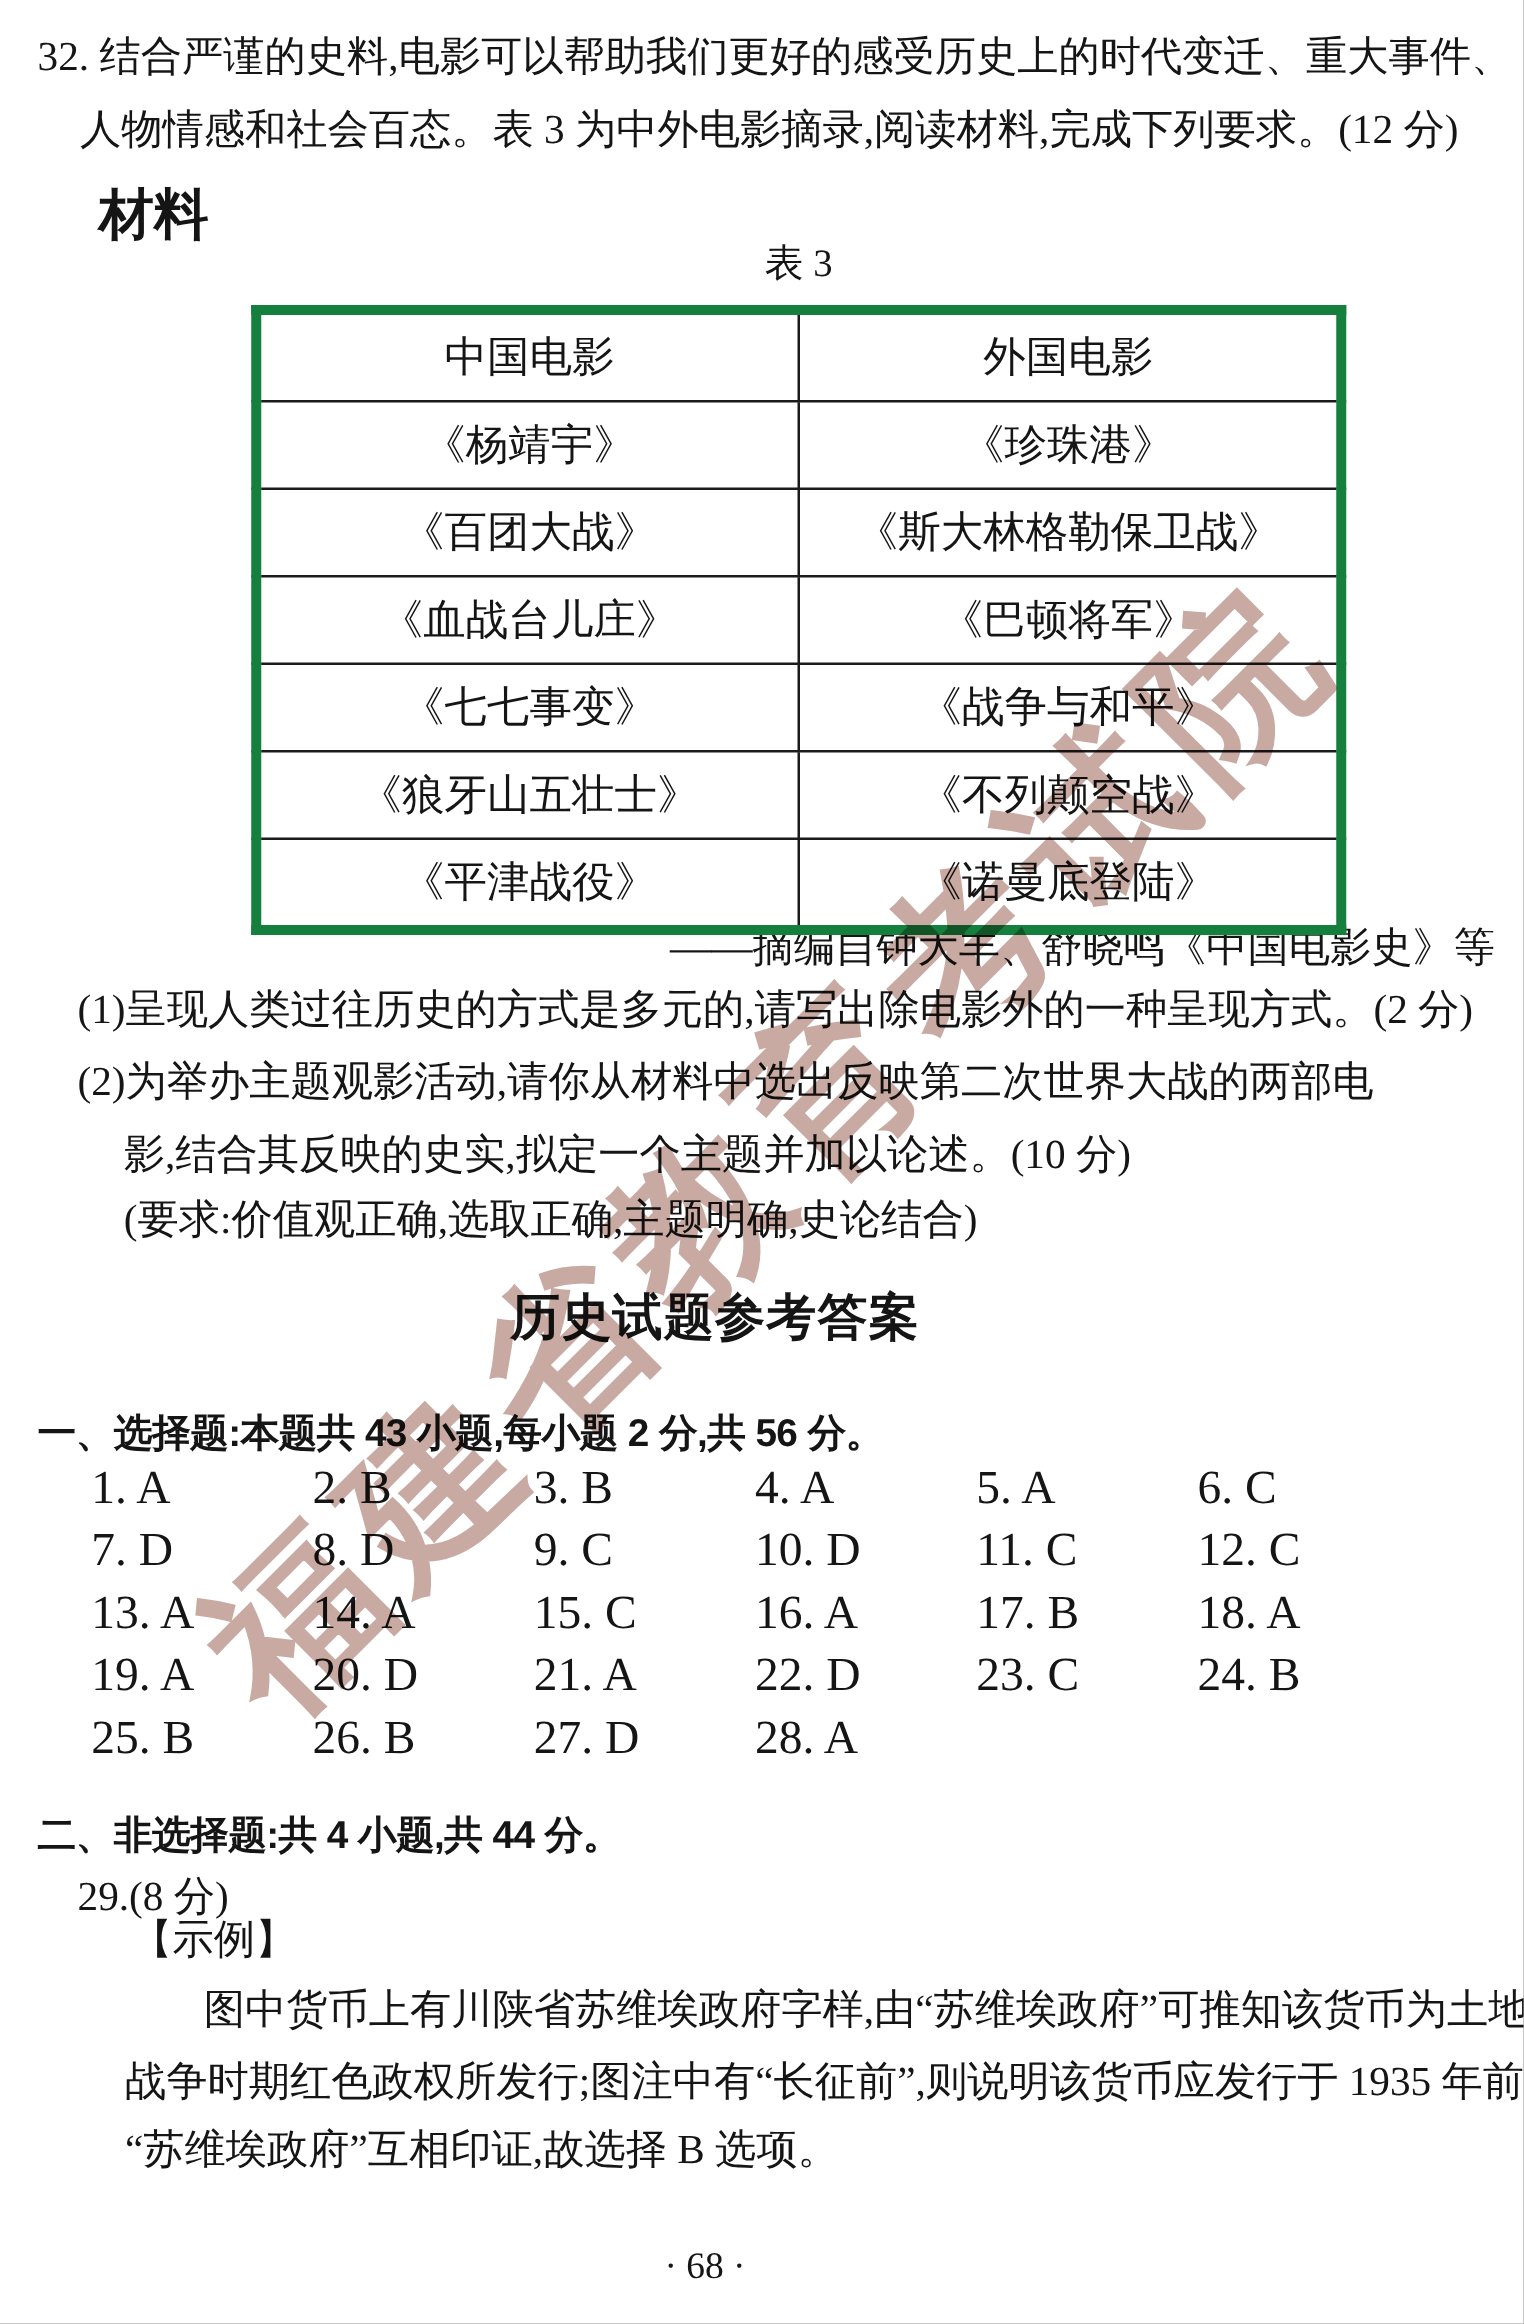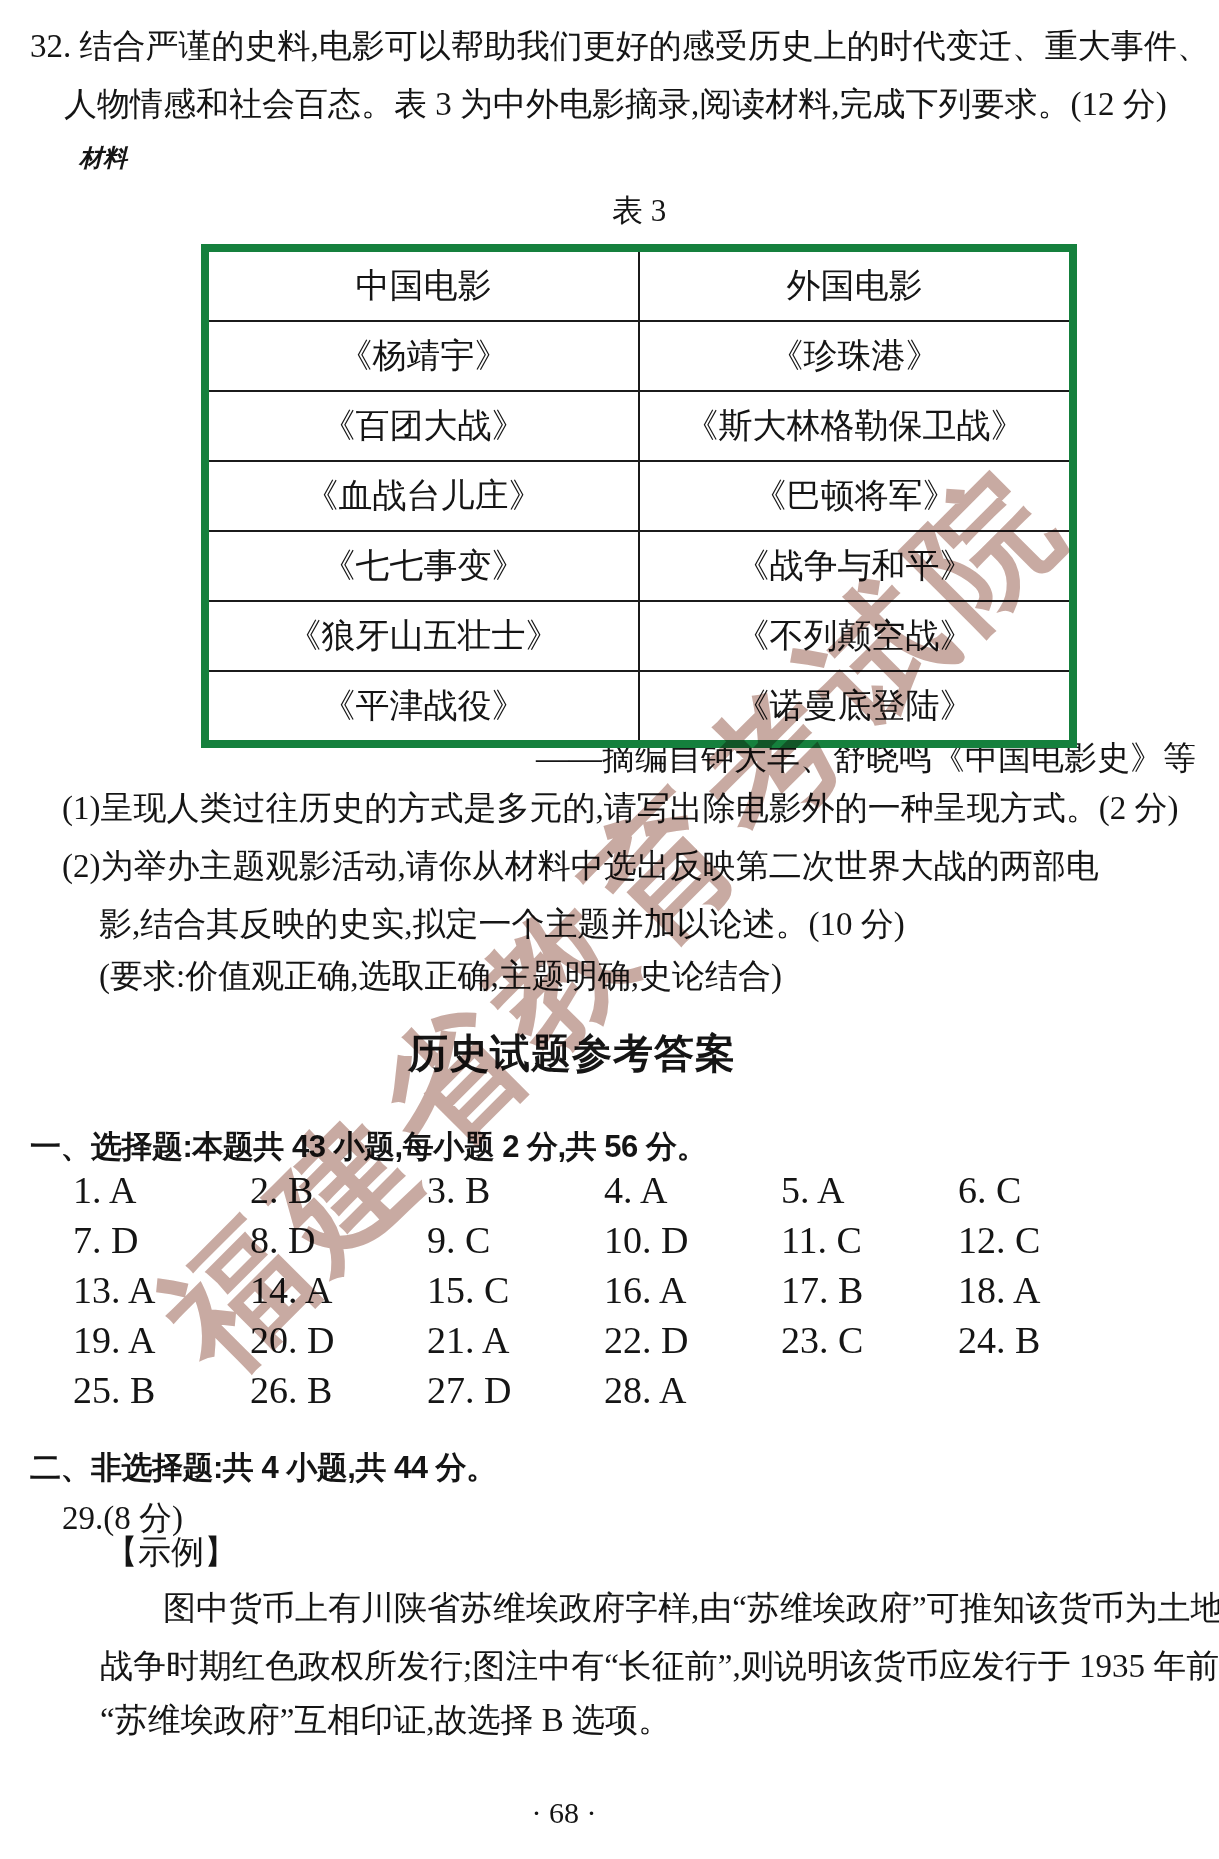--- a/index.html
+++ b/index.html
@@ -59,21 +59,21 @@
 </style>
 </head>
 <body>
 
 <div class="page">
 
   <div class="abs watermark">福建省教育考试院</div>
 
   <div class="abs body-line song" style="left:30px;top:26px;">32. 结合严谨的史料,电影可以帮助我们更好的感受历史上的时代变迁、重大事件、</div>
   <div class="abs body-line song" style="left:64px;top:84px;">人物情感和社会百态。表 3 为中外电影摘录,阅读材料,完成下列要求。(12 分)</div>
-  <div class="abs hei" style="left:79px;top:142px;font-size:24px;font-style:italic;">材料</div>
+  <div class="abs hei" style="left:79px;top:142px;font-size:44px;">材料</div>
 
   <div class="abs caption song">表 3</div>
 
   <table class="films song">
     <tbody>
         <tr>
       <td>中国电影</td>
       <td>外国电影</td>
     </tr>
     <tr>

